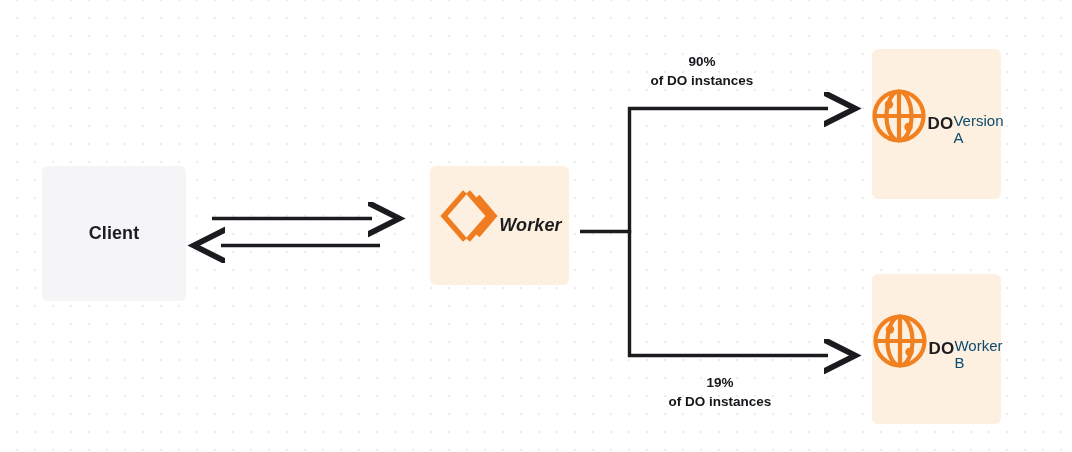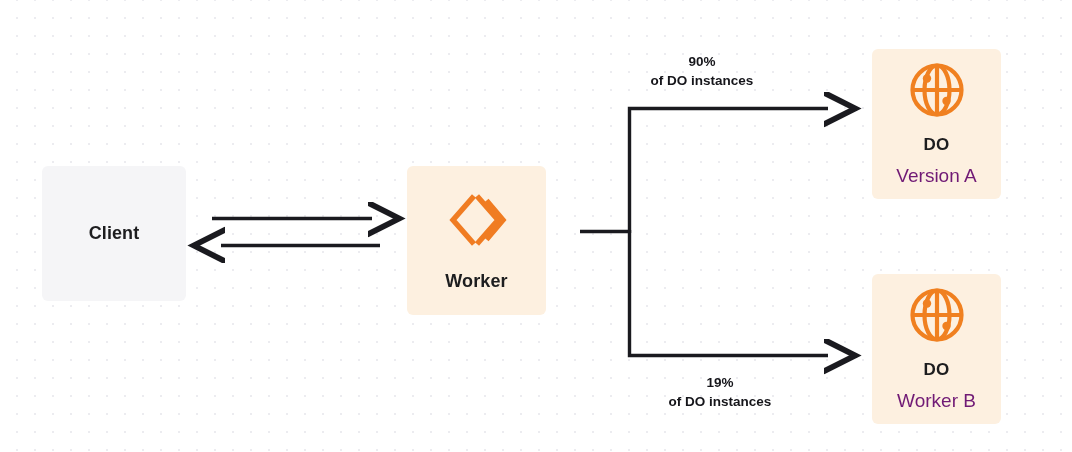--- a/index.html
+++ b/index.html
@@ -22,37 +22,38 @@
     background-size: 18px 18px;
     background-position: 8px 9px;
   }
 
   
   .node {
     position: absolute;
     box-sizing: border-box;
     border-radius: 6px;
     display: flex;
-    flex-direction: column;
+    flex-direction: row;
     align-items: center;
     justify-content: center;
   }
   .node-client {
     left: 42px;
     top: 166px;
     width: 144px;
     height: 135px;
     background-color: #f5f5f7;
   }
   .node-worker {
-    left: 407px;
+    left: 430px;
     top: 166px;
     width: 139px;
-    height: 149px;
+    height: 119px;
     background-color: #fdf0e0;
+    font-style: italic;
   }
   .node-do-a {
     left: 872px;
     top: 49px;
     width: 129px;
     height: 150px;
     background-color: #fdf0e0;
   }
   .node-do-b {
     left: 872px;
@@ -68,23 +69,23 @@
     color: #1d1d1f;
     letter-spacing: 0.1px;
   }
   .node-title-small {
     font-size: 17px;
     font-weight: bold;
     color: #1d1d1f;
     letter-spacing: 0.2px;
   }
   .node-subtitle {
-    font-size: 19px;
+    font-size: 15px;
     font-weight: normal;
-    color: #701a75;
+    color: #0c4a6e;
     margin-top: 10px;
   }
 
   .icon-worker {
     margin-bottom: 16px;
   }
   .icon-globe {
     margin-bottom: 12px;
   }
 

